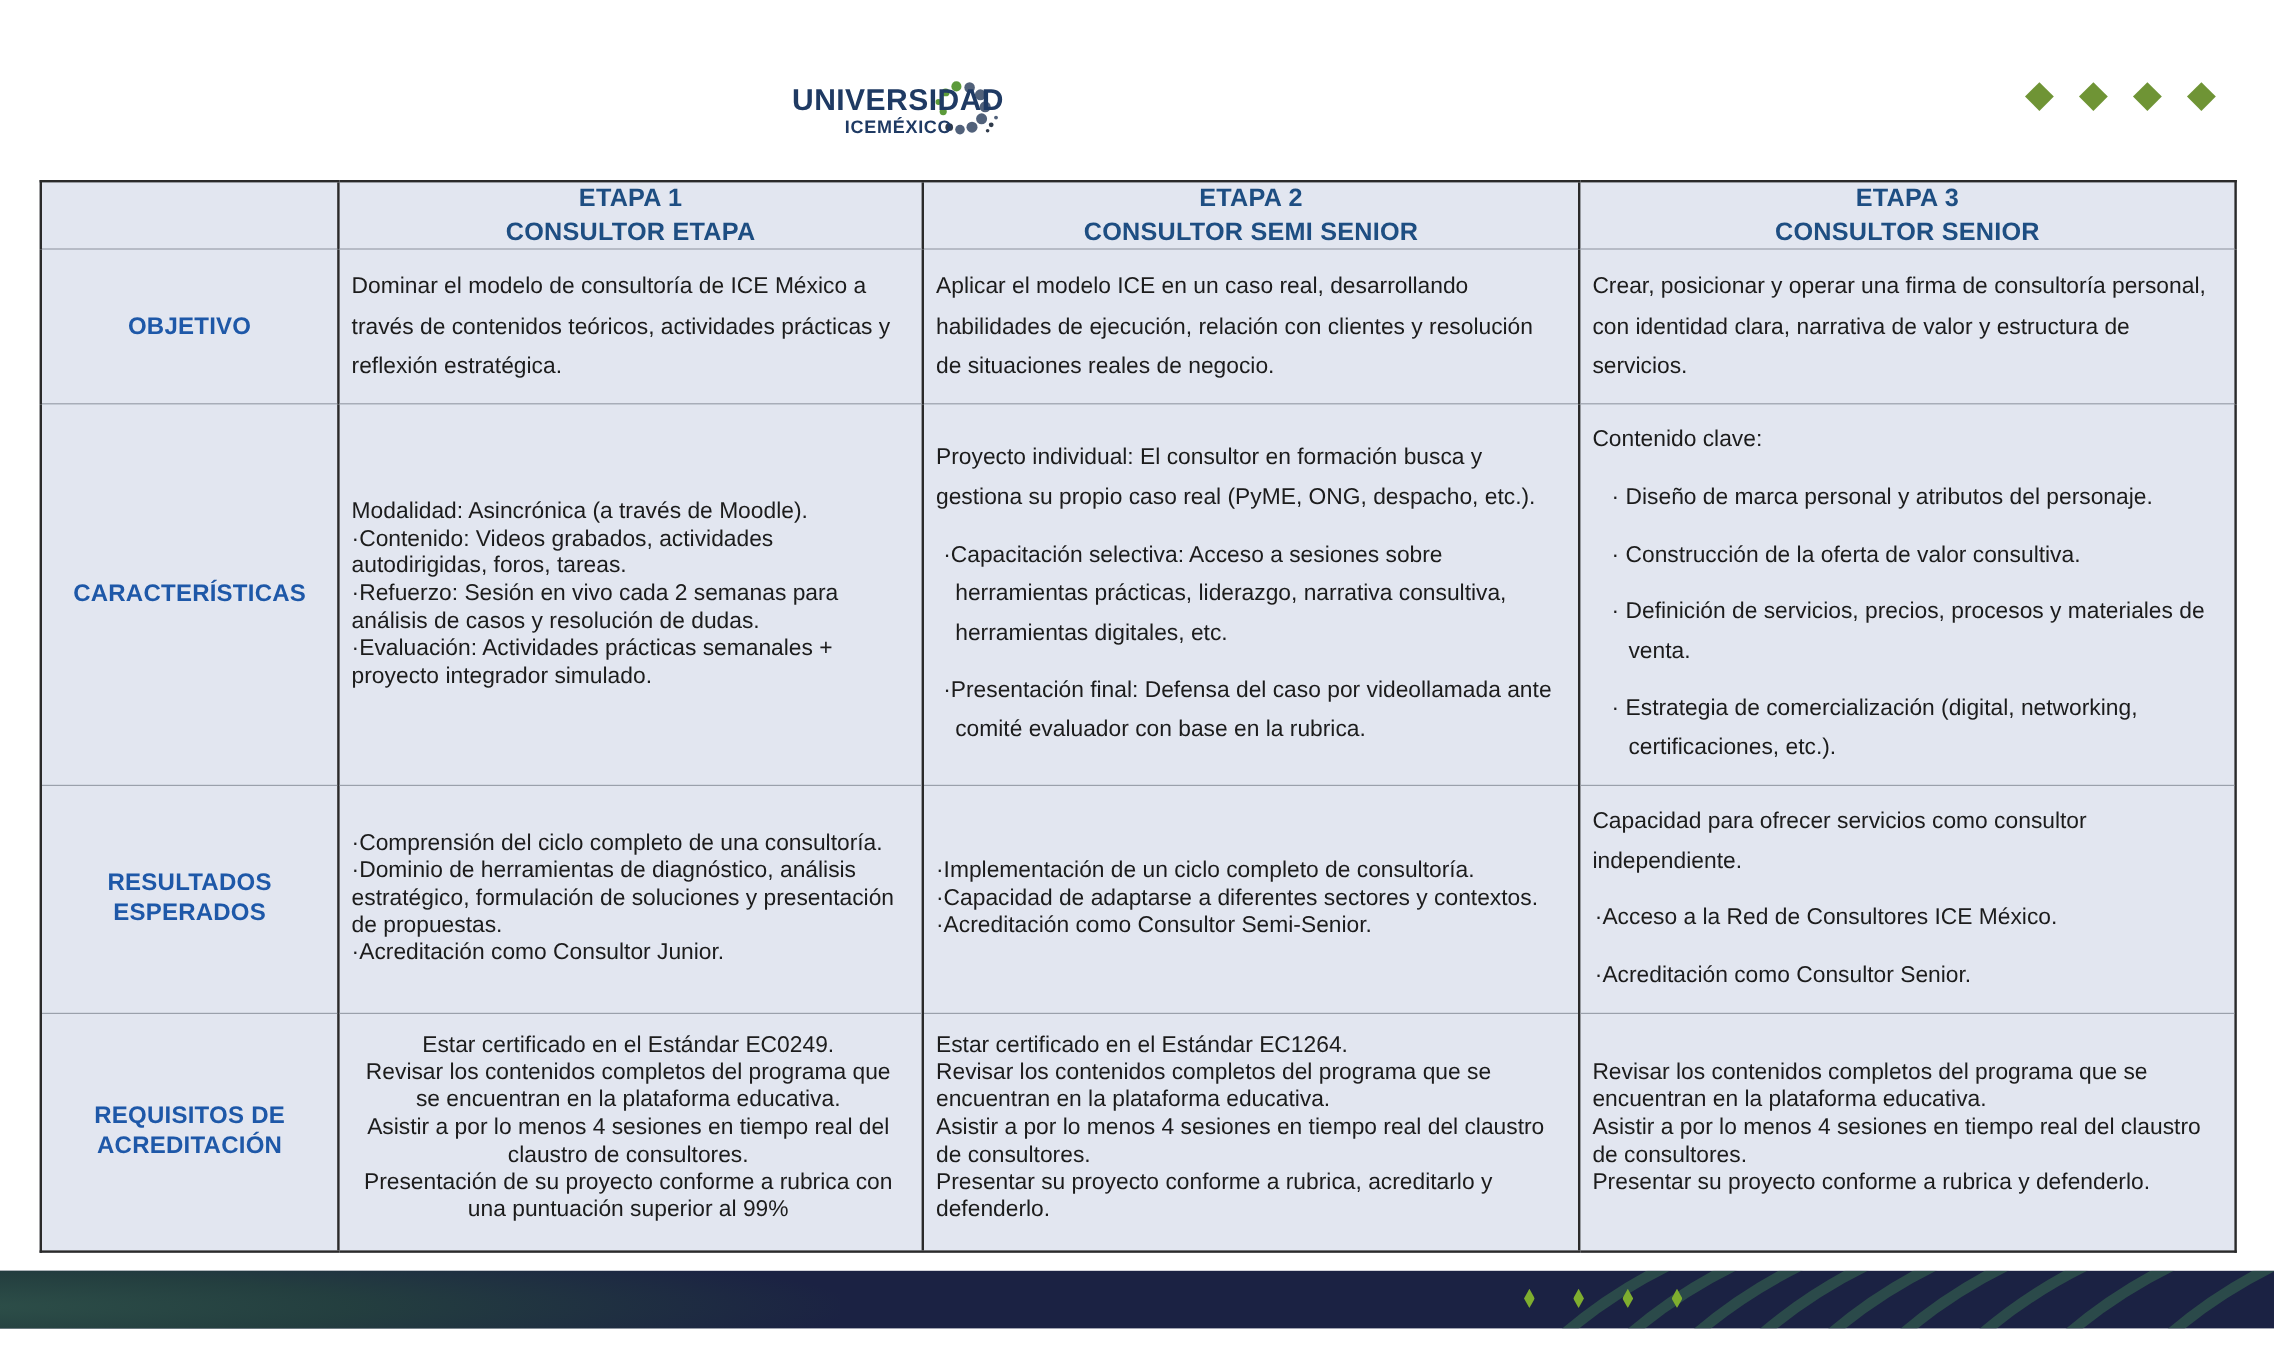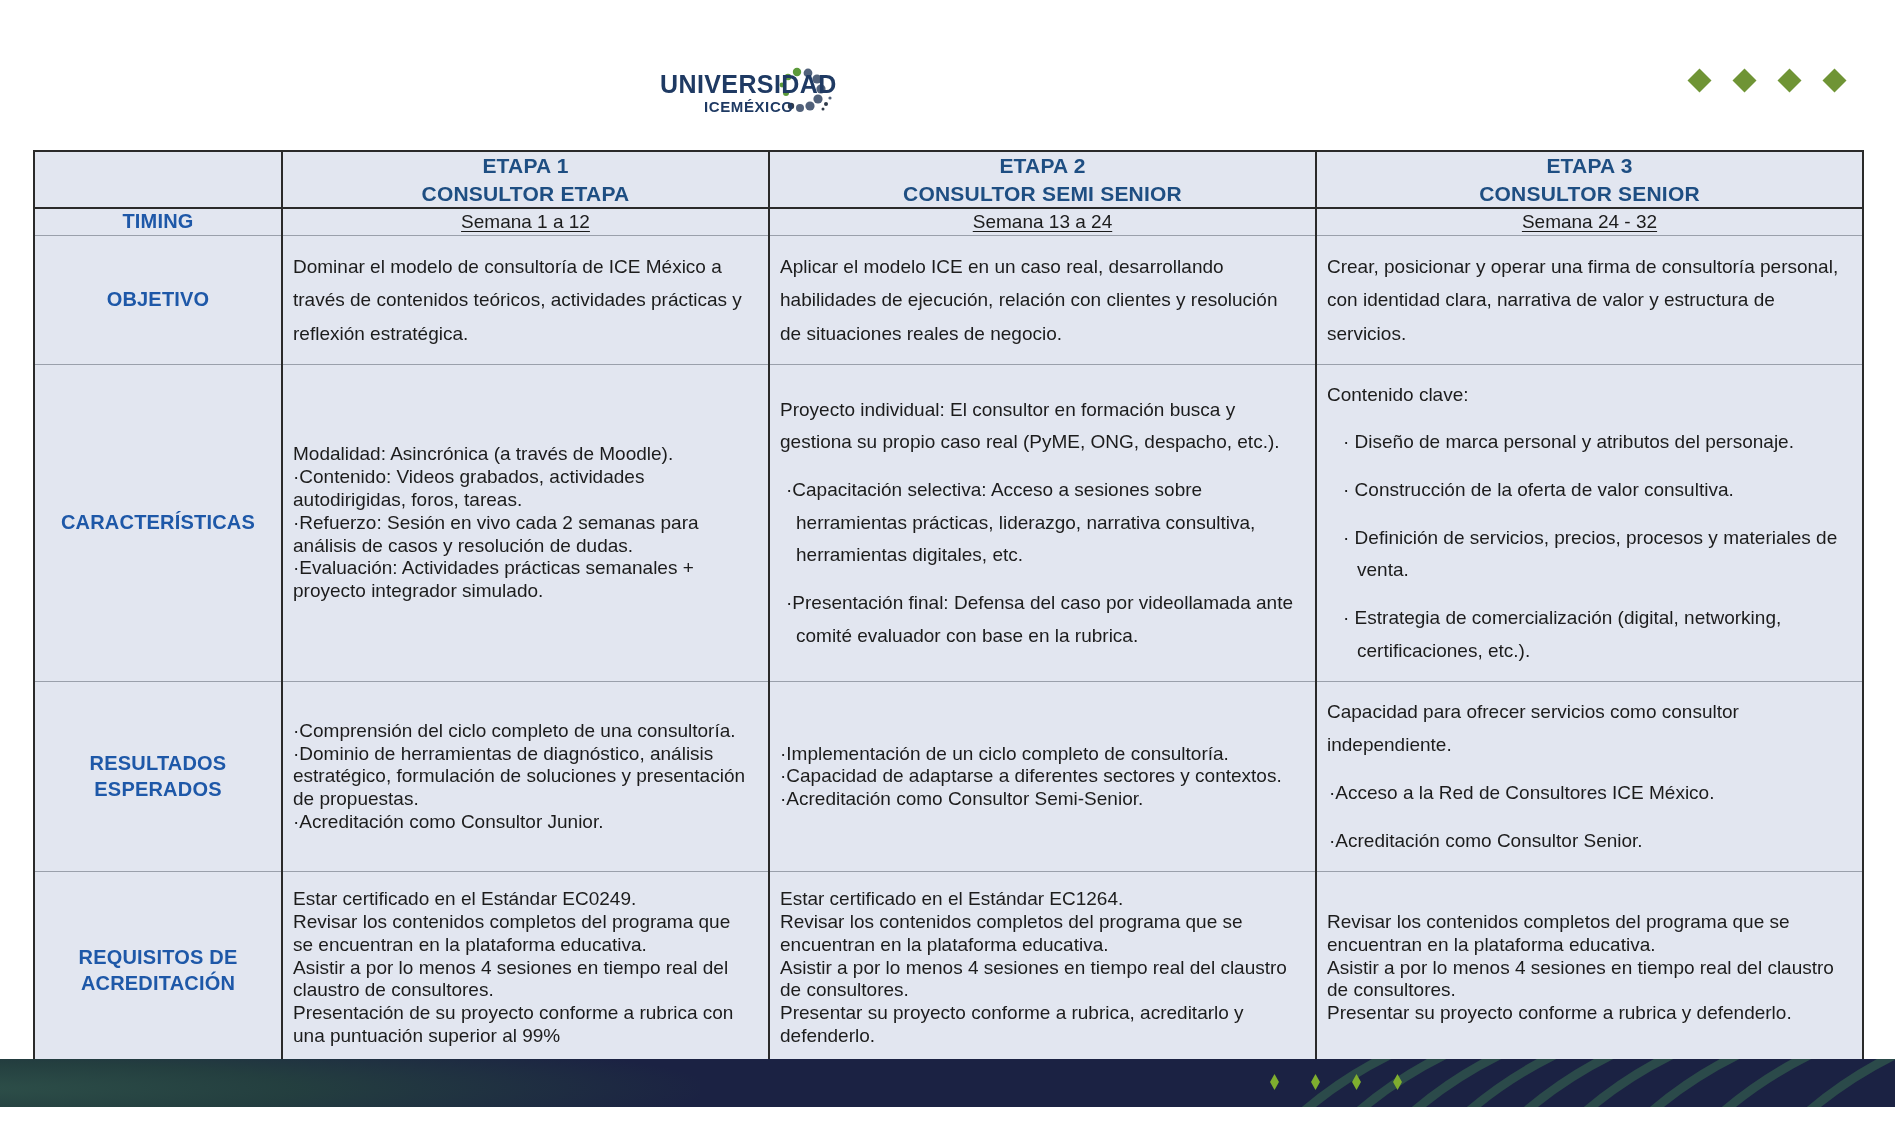--- a/index.html
+++ b/index.html
@@ -238,32 +238,20 @@
         <td class="hdr outer-top vsep">
           <div>ETAPA 2</div>
           <div>CONSULTOR SEMI SENIOR</div>
         </td>
         <td class="hdr outer-top vsep outer-right">
           <div>ETAPA 3</div>
           <div>CONSULTOR SENIOR</div>
         </td>
       </tr>
 
-      <tr>
-        <td class="rowlabel hsep outer-left">TIMING</td>
-        <td class="timing-val hsep vsep">
-          <span>Semana 1 a 12</span>
-        </td>
-        <td class="timing-val hsep vsep">
-          <span>Semana 13 a 24</span>
-        </td>
-        <td class="timing-val hsep vsep outer-right">
-          <span>Semana 24 - 32</span>
-        </td>
-      </tr>
 
       <tr>
         <td class="rowlabel outer-left">OBJETIVO</td>
         <td class="cell vsep" style="padding:14px 14px 14px 10px;line-height:1.75;">Dominar el modelo de consultoría de ICE México a través de contenidos teóricos, actividades prácticas y reflexión estratégica.</td>
         <td class="cell vsep" style="padding:14px 14px 14px 10px;line-height:1.75;">Aplicar el modelo ICE en un caso real, desarrollando habilidades de ejecución, relación con clientes y resolución de situaciones reales de negocio.</td>
         <td class="cell vsep outer-right" style="padding:14px 14px 14px 10px;line-height:1.75;">Crear, posicionar y operar una firma de consultoría personal, con identidad clara, narrativa de valor y estructura de servicios.</td>
       </tr>
 
       <tr>
         <td class="rowlabel outer-left">CARACTERÍSTICAS</td>
@@ -307,21 +295,21 @@
           <p class="gap ind-sm">·<span>Acceso a la Red de Consultores ICE México.</span></p>
           <p class="gap ind-sm">·<span>Acreditación como Consultor Senior.</span></p>
         </td>
       </tr>
 
       <tr>
         <td class="rowlabel outer-left outer-bottom">
           <div>REQUISITOS DE</div>
           <div>ACREDITACIÓN</div>
         </td>
-        <td class="cell tight vsep outer-bottom" style="padding:16px 14px 22px 10px;">
+        <td class="cell tight vsep outer-bottom" style="padding:16px 14px 22px 10px;text-align:center;">
           <p>Estar certificado en el Estándar EC0249.</p>
           <p>Revisar los contenidos completos del programa que se encuentran en la plataforma educativa.</p>
           <p>Asistir a por lo menos 4 sesiones en tiempo real del claustro de consultores.</p>
           <p>Presentación de su proyecto conforme a rubrica con una puntuación superior al 99%</p>
         </td>
         <td class="cell tight vsep outer-bottom" style="padding:16px 14px 22px 10px;">
           <p>Estar certificado en el Estándar EC1264.</p>
           <p>Revisar los contenidos completos del programa que se encuentran en la plataforma educativa.</p>
           <p>Asistir a por lo menos 4 sesiones en tiempo real del claustro de consultores.</p>
           <p>Presentar su proyecto conforme a rubrica, acreditarlo y defenderlo.</p>

